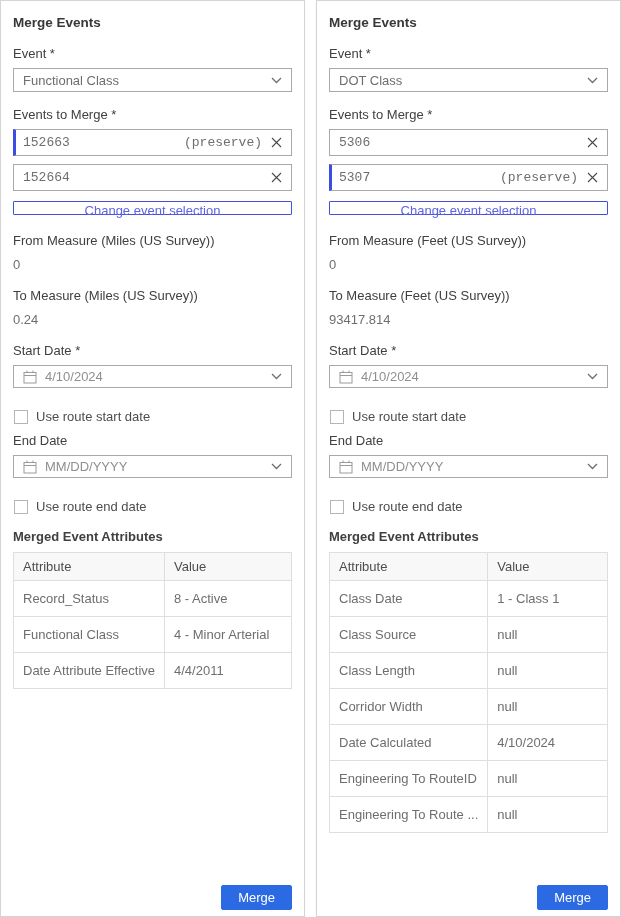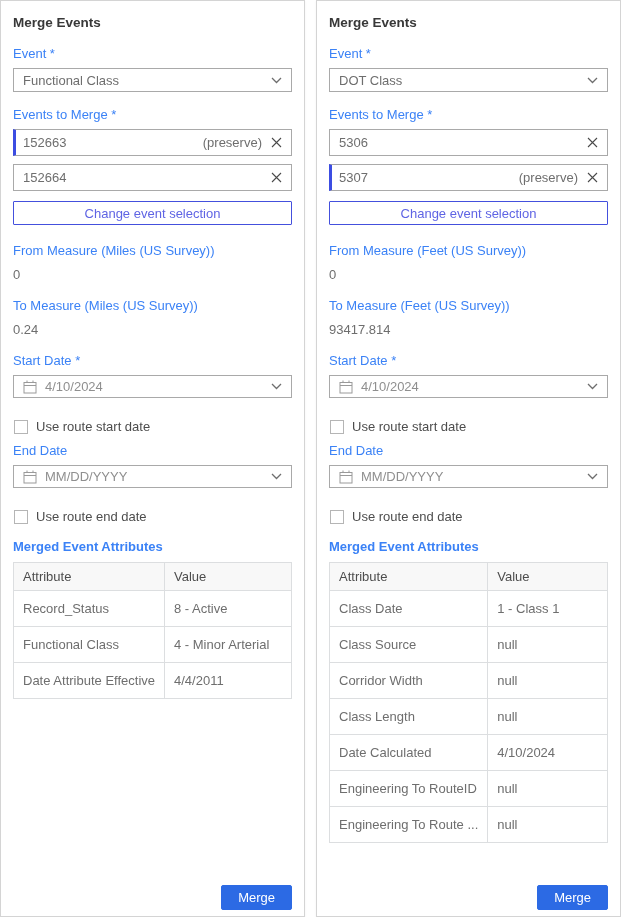--- a/index.html
+++ b/index.html
@@ -16,38 +16,38 @@
   .panel {
     flex:1 1 0;
     background:#ffffff;
     border:1px solid #d4d4d4;
     box-shadow:0 1px 2px rgba(0,0,0,.06);
     display:flex; flex-direction:column;
     padding:12px 12px 6px 12px;
     overflow:hidden;
   }
   .panel-title { font-size:13.5px; font-weight:700; color:#383838; margin:2px 0 16px 0; }
-  .label { color:#3b82f6; margin-bottom:7px; }
+  .label { color:#404040; margin-bottom:7px; }
   .select {
     border:1px solid #a9a9a9; height:24px;
     display:flex; align-items:center; justify-content:space-between;
     padding:0 9px; color:#6e6e6e; margin-bottom:15px;
     background:#fff; cursor:pointer;
   }
   .merge-input {
     border:1px solid #a9a9a9; height:27px;
     display:flex; align-items:center;
-    padding:0 9px; color:#6e6e6e; margin-bottom:8px; background:#fff;
+    padding:0 9px; color:#6e6e6e; margin-bottom:8px; background:#fff;font-family:Liberation Mono, monospace;
   }
   .merge-input.preserve { border-left:3px solid #3c4de2; padding-left:7px; }
   .mi-tag { margin-left:auto; color:#6e6e6e; padding-right:9px; }
   .mi-close { margin-left:auto; display:flex; align-items:center; cursor:pointer; }
   .merge-input.preserve .mi-close { margin-left:0; }
   .outline-btn {
-    width:100%; height:24px; background:#ffffff;
+    width:100%; height:14px; background:#ffffff;
     border:1px solid #4450dd; color:#5f64e4;
     font-family:"Liberation Sans", sans-serif; font-size:13px;
     margin:2px 0 18px 0; cursor:pointer; border-radius:1px;
   }
   .measure-label { margin-bottom:9px; }
   .measure-value { color:#6e6e6e; margin-bottom:16px; }
   .date-select {
     border:1px solid #a9a9a9; height:23px;
     display:flex; align-items:center; gap:8px;
     padding:0 9px; margin-bottom:7px; background:#fff; cursor:pointer;
@@ -284,25 +284,25 @@
       <tbody>
         <tr>
           <td>Class Date</td>
           <td>1 - Class 1</td>
         </tr>
         <tr>
           <td>Class Source</td>
           <td>null</td>
         </tr>
         <tr>
+          <td>Class Length</td>
+          <td>null</td>
+        </tr>
+        <tr>
           <td>Corridor Width</td>
-          <td>null</td>
-        </tr>
-        <tr>
-          <td>Class Length</td>
           <td>null</td>
         </tr>
         <tr>
           <td>Date Calculated</td>
           <td>4/10/2024</td>
         </tr>
         <tr>
           <td>Engineering To RouteID</td>
           <td>null</td>
         </tr>

